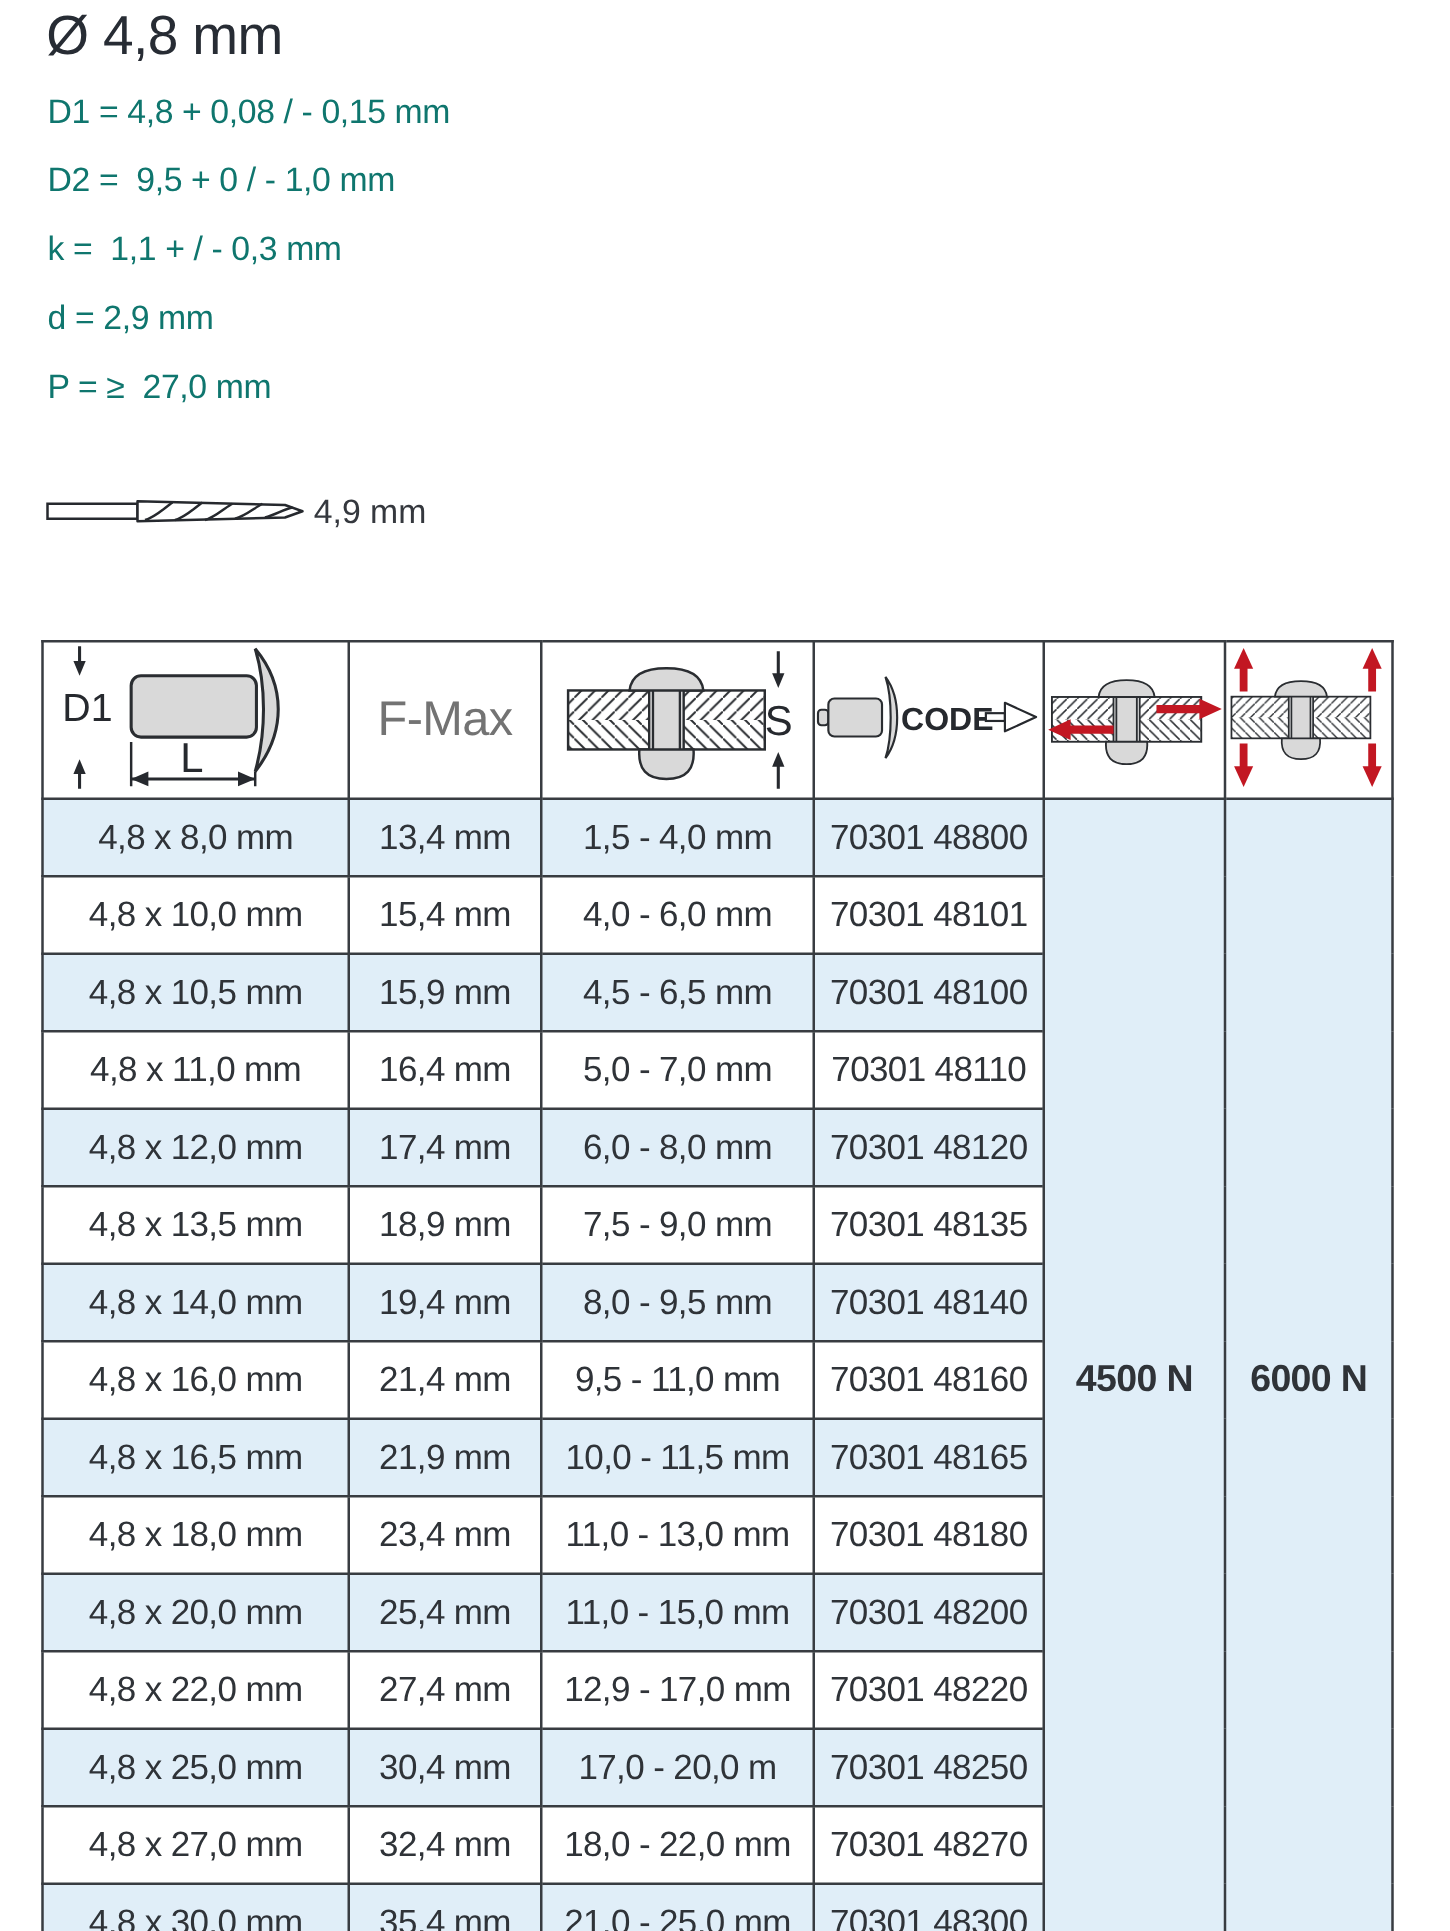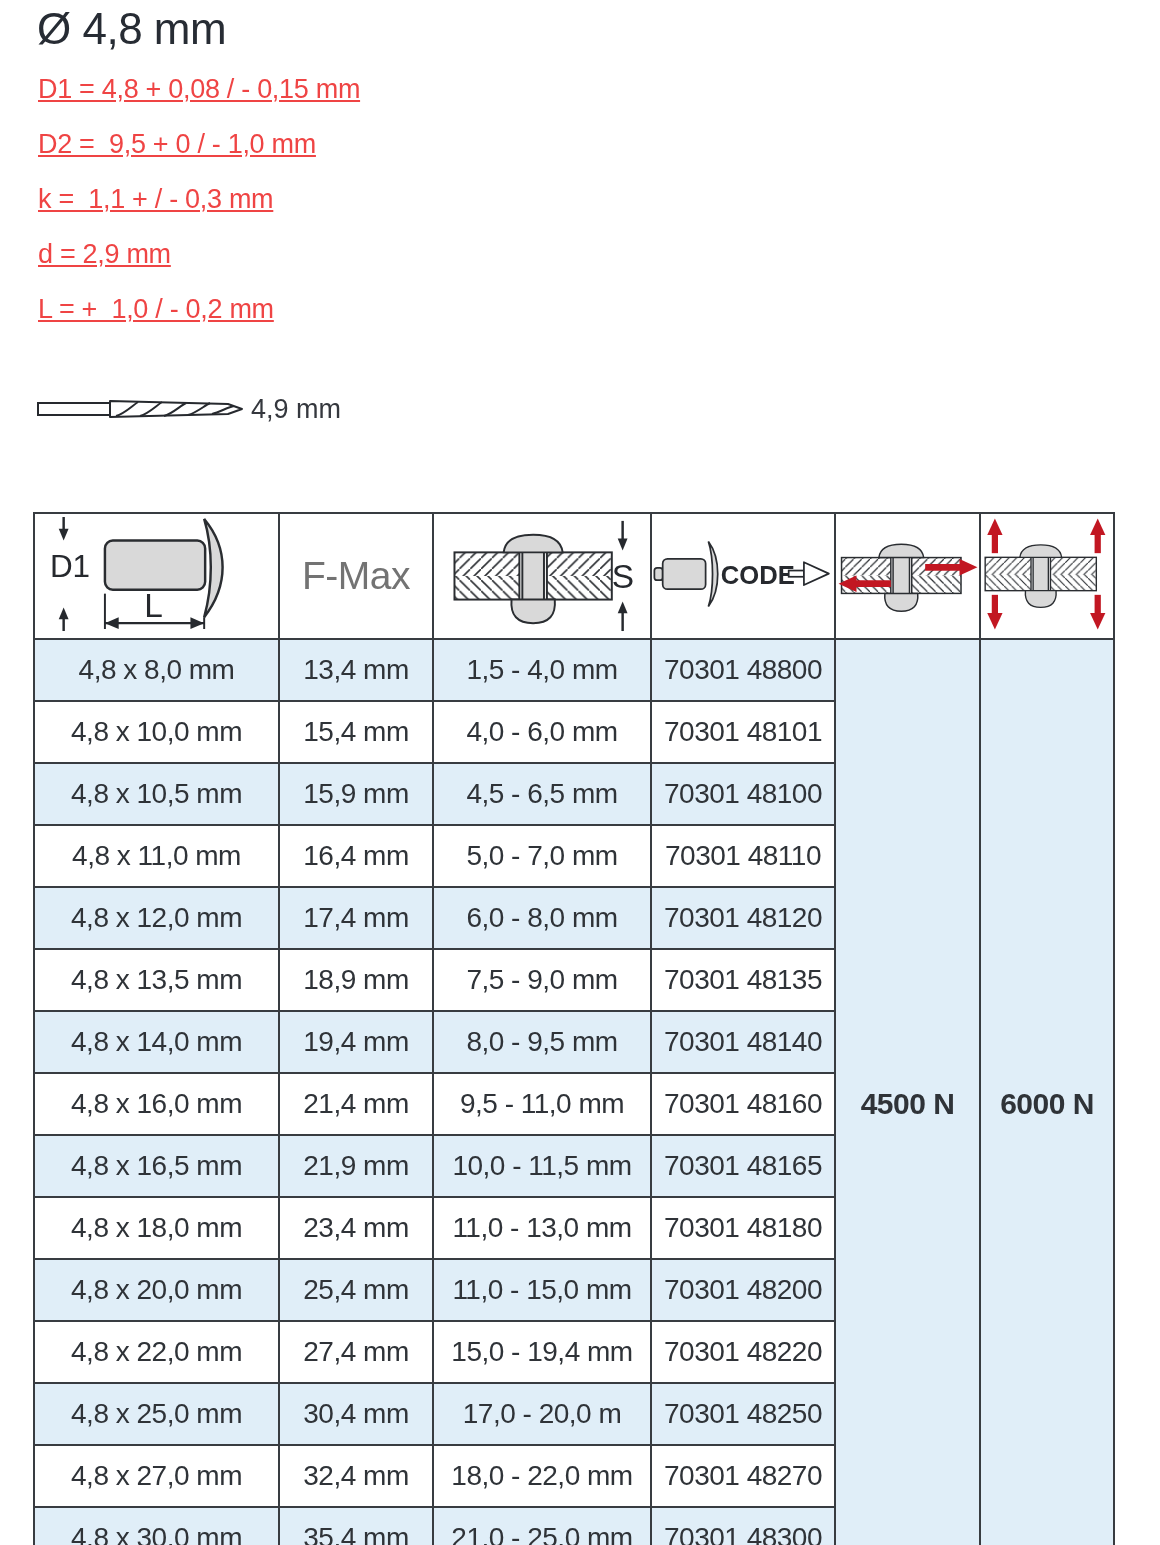--- a/index.html
+++ b/index.html
@@ -1,20 +1,20 @@
 <!DOCTYPE html>
 <html><head>
 <meta charset="utf-8">
 <style>
   html,body{margin:0;padding:0;background:#fff;}
   .page{position:relative;width:1160px;height:1545px;background:#ffffff;overflow:hidden;
         font-family:"Liberation Sans",sans-serif;color:#2f3338;}
   .title{position:absolute;left:37px;top:4px;font-size:44px;font-weight:400;color:#272c34;letter-spacing:-0.5px;}
   .specs{position:absolute;left:38px;top:62px;}
-  .spec-line{height:55px;line-height:55px;font-size:27px;color:#ef4444;letter-spacing:-0.3px;white-space:pre;text-decoration:underline;}
+  .spec-line{height:55px;line-height:55px;font-size:27px;color:#0f766e;letter-spacing:-0.3px;white-space:pre;}
   .drill-row{position:absolute;left:36px;top:392px;display:flex;align-items:center;gap:3px;}
   .drill-label{font-size:27px;color:#35383e;}
   .table-wrap{position:absolute;left:33px;top:512px;}
   table.spec{border-collapse:collapse;table-layout:fixed;}
   table.spec th,table.spec td{border:2px solid #383c41;text-align:center;vertical-align:middle;padding:0;}
   table.spec thead tr{height:126px;}
   table.spec thead th{background:#ffffff;font-weight:normal;}
   table.spec tbody tr{height:62px;}
   table.spec tbody td{font-size:28px;color:#2f3338;letter-spacing:-0.5px;background:#ffffff;}
   table.spec tbody tr:nth-child(odd) td{background:#e0eef8;}
@@ -27,21 +27,21 @@
 
 <div class="page">
 
   <div class="title">Ø 4,8 mm</div>
 
   <div class="specs">
     <div class="spec-line">D1 = 4,8 + 0,08 / - 0,15 mm</div>
     <div class="spec-line">D2 =  9,5 + 0 / - 1,0 mm</div>
     <div class="spec-line">k =  1,1 + / - 0,3 mm</div>
     <div class="spec-line">d = 2,9 mm</div>
-    <div class="spec-line">L = +  1,0 / - 0,2 mm</div>
+    <div class="spec-line">P = ≥  27,0 mm</div>
   </div>
 
   <div class="drill-row">
     <svg width="212" height="34" viewBox="0 0 212 34">
       <rect x="2" y="11" width="72" height="12" fill="#ffffff" stroke="#26292e" stroke-width="2"></rect>
       <path d="M74,9 L192,12 L206,17 L192,22 L74,25 Z" fill="#ffffff" stroke="#26292e" stroke-width="2" stroke-linejoin="round"></path>
       <path d="M80,24 C88,22 96,14 102,10" fill="none" stroke="#26292e" stroke-width="2"></path>
       <path d="M104,24 C112,22 120,14 126,10" fill="none" stroke="#26292e" stroke-width="2"></path>
       <path d="M128,24 C136,22 144,14 150,11" fill="none" stroke="#26292e" stroke-width="2"></path>
       <path d="M152,23 C160,21 168,14 174,11" fill="none" stroke="#26292e" stroke-width="2"></path>
@@ -240,21 +240,21 @@
           </tr>
           <tr>
             <td>4,8 x 20,0 mm</td>
             <td>25,4 mm</td>
             <td>11,0 - 15,0 mm</td>
             <td>70301 48200</td>
           </tr>
           <tr>
             <td>4,8 x 22,0 mm</td>
             <td>27,4 mm</td>
-            <td>15,0 - 19,4 mm</td>
+            <td>12,9 - 17,0 mm</td>
             <td>70301 48220</td>
           </tr>
           <tr>
             <td>4,8 x 25,0 mm</td>
             <td>30,4 mm</td>
             <td>17,0 - 20,0 m</td>
             <td>70301 48250</td>
           </tr>
           <tr>
             <td>4,8 x 27,0 mm</td>

